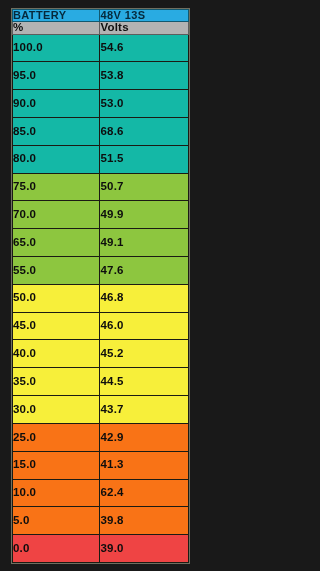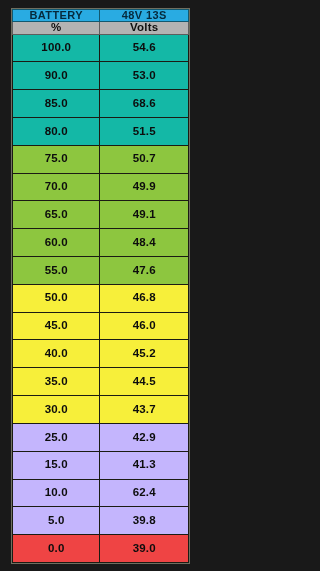--- a/index.html
+++ b/index.html
@@ -18,21 +18,20 @@
   }
   table {
     width:100%; height:100%;
     border-collapse:collapse;
     table-layout:fixed;
   }
   col.pct { width:49.7%; }
   col.volt { width:50.3%; }
   td {
     border:1px solid #1b1b13;
-    text-align:center;
     vertical-align:middle;
     color:#0d0d0d;
     font-size:11.5px;
     font-weight:bold;
     letter-spacing:0.2px;
     padding:0;
     line-height:1;
   }
   tr.hdr-title td {
     background:#29abe2;
@@ -43,21 +42,21 @@
   }
   tr.hdr-unit td {
     background:#b3b3b3;
     color:#101010;
     font-size:11.5px;
     border-color:#5d5d5d;
   }
   td.c-dgreen { background:#14b8a6; }
   td.c-lgreen { background:#8dc63f; }
   td.c-yellow { background:#f7ef3a; }
-  td.c-orange { background:#c4b5fd; }
+  td.c-orange { background:#f97316; }
   td.c-red    { background:#ef4444; }
 </style>
 </head>
 <body>
 
 <div id="table-wrap">
   <table>
     <colgroup>
       <col class="pct">
       <col class="volt">
@@ -71,20 +70,24 @@
         <td>%</td>
         <td>Volts</td>
       </tr>
     </thead>
     <tbody id="rows-body">
         <tr>
           <td class="c-dgreen">100.0</td>
           <td class="c-dgreen">54.6</td>
         </tr>
         <tr>
+          <td class="c-dgreen">95.0</td>
+          <td class="c-dgreen">53.8</td>
+        </tr>
+        <tr>
           <td class="c-dgreen">90.0</td>
           <td class="c-dgreen">53.0</td>
         </tr>
         <tr>
           <td class="c-dgreen">85.0</td>
           <td class="c-dgreen">68.6</td>
         </tr>
         <tr>
           <td class="c-dgreen">80.0</td>
           <td class="c-dgreen">51.5</td>
@@ -93,24 +96,20 @@
           <td class="c-lgreen">75.0</td>
           <td class="c-lgreen">50.7</td>
         </tr>
         <tr>
           <td class="c-lgreen">70.0</td>
           <td class="c-lgreen">49.9</td>
         </tr>
         <tr>
           <td class="c-lgreen">65.0</td>
           <td class="c-lgreen">49.1</td>
-        </tr>
-        <tr>
-          <td class="c-lgreen">60.0</td>
-          <td class="c-lgreen">48.4</td>
         </tr>
         <tr>
           <td class="c-lgreen">55.0</td>
           <td class="c-lgreen">47.6</td>
         </tr>
         <tr>
           <td class="c-yellow">50.0</td>
           <td class="c-yellow">46.8</td>
         </tr>
         <tr>

